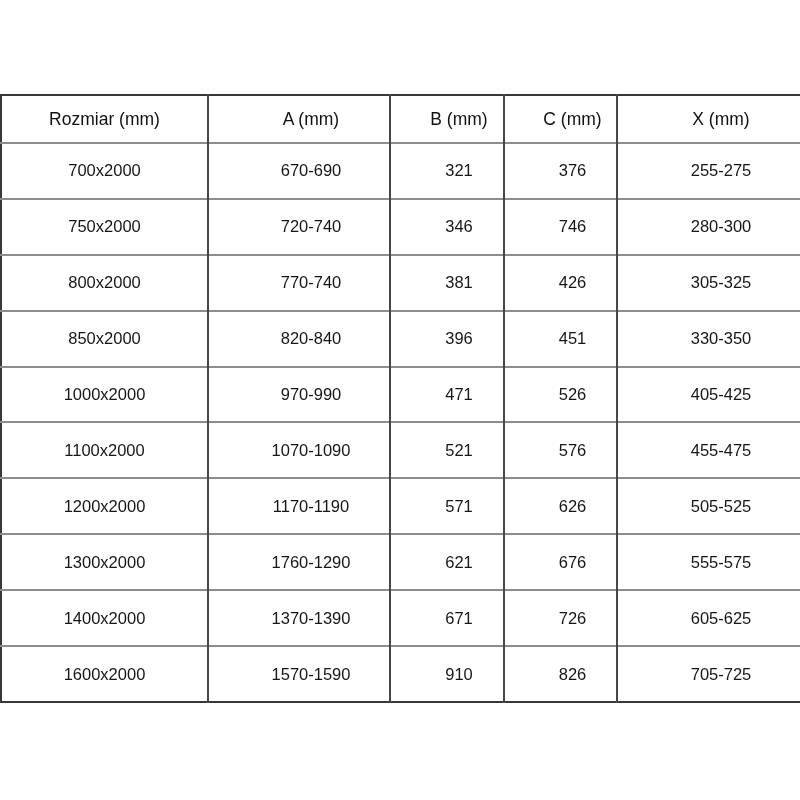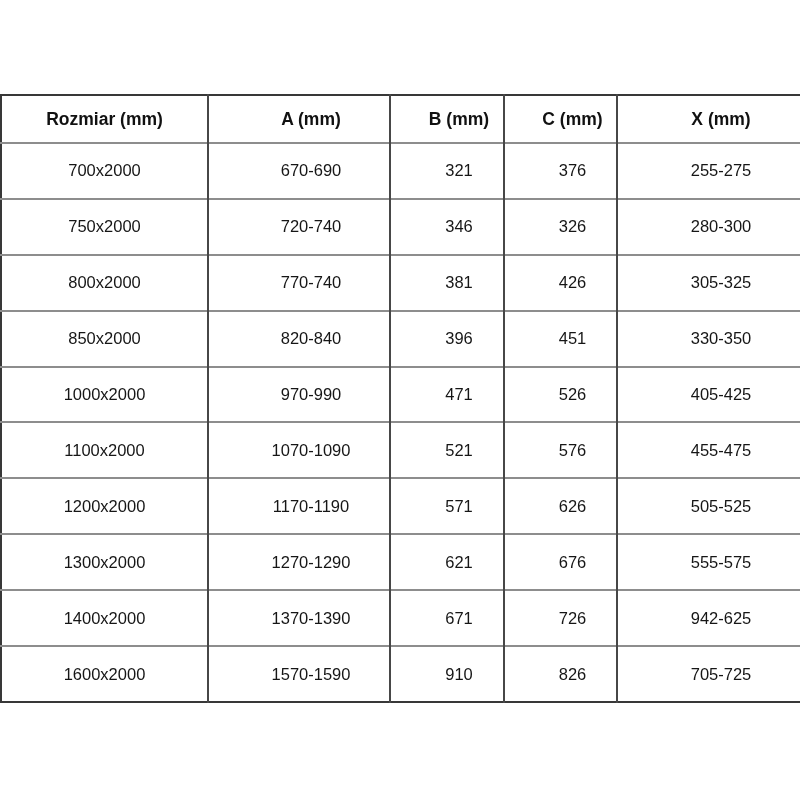--- a/index.html
+++ b/index.html
@@ -45,21 +45,21 @@
   tbody tr{height:54px;border-radius:22px;}
   th,td{
     text-align:center;
     vertical-align:middle;
     padding:0 4px;
     white-space:nowrap;
     overflow:hidden;
   }
   th{
     font-size:17.5px;
-    font-weight:bold;
+    font-weight:normal;
     color:#111111;
   }
   td{
     font-size:16.5px;
     font-weight:normal;
     color:var(--text);
   }
   th + th, td + td{
     border-left:2px solid var(--vert-border);
     padding-left:28px;
@@ -94,21 +94,21 @@
           <td>700x2000</td>
           <td>670-690</td>
           <td>321</td>
           <td>376</td>
           <td>255-275</td>
         </tr>
         <tr>
           <td>750x2000</td>
           <td>720-740</td>
           <td>346</td>
-          <td>326</td>
+          <td>746</td>
           <td>280-300</td>
         </tr>
         <tr>
           <td>800x2000</td>
           <td>770-740</td>
           <td>381</td>
           <td>426</td>
           <td>305-325</td>
         </tr>
         <tr>
@@ -134,31 +134,31 @@
         </tr>
         <tr>
           <td>1200x2000</td>
           <td>1170-1190</td>
           <td>571</td>
           <td>626</td>
           <td>505-525</td>
         </tr>
         <tr>
           <td>1300x2000</td>
-          <td>1270-1290</td>
+          <td>1760-1290</td>
           <td>621</td>
           <td>676</td>
           <td>555-575</td>
         </tr>
         <tr>
           <td>1400x2000</td>
           <td>1370-1390</td>
           <td>671</td>
           <td>726</td>
-          <td>942-625</td>
+          <td>605-625</td>
         </tr>
         <tr>
           <td>1600x2000</td>
           <td>1570-1590</td>
           <td>910</td>
           <td>826</td>
           <td>705-725</td>
         </tr>
       </tbody>
   </table>

